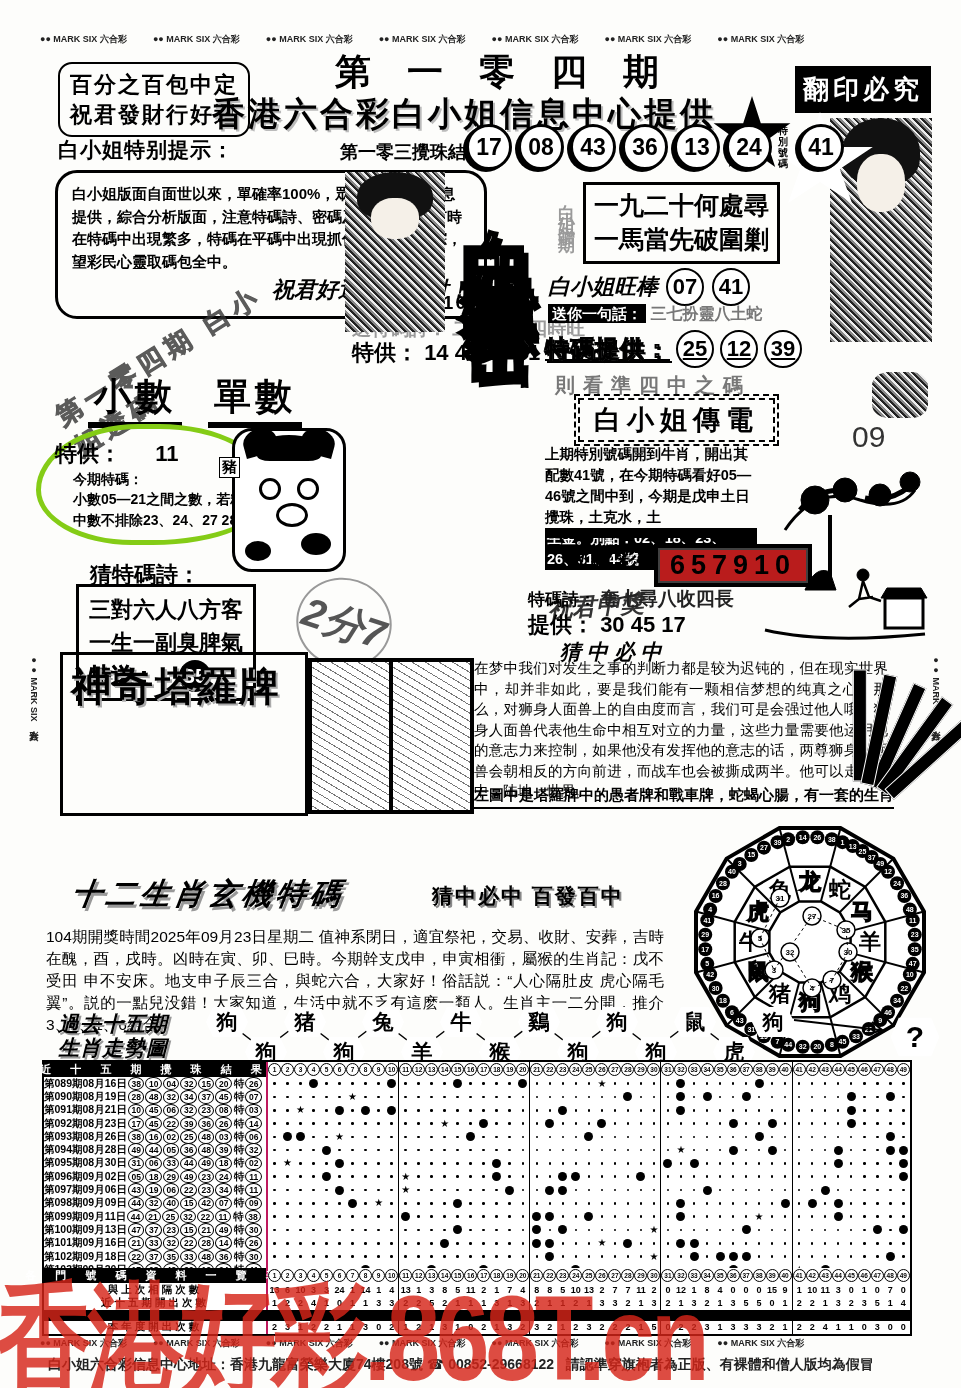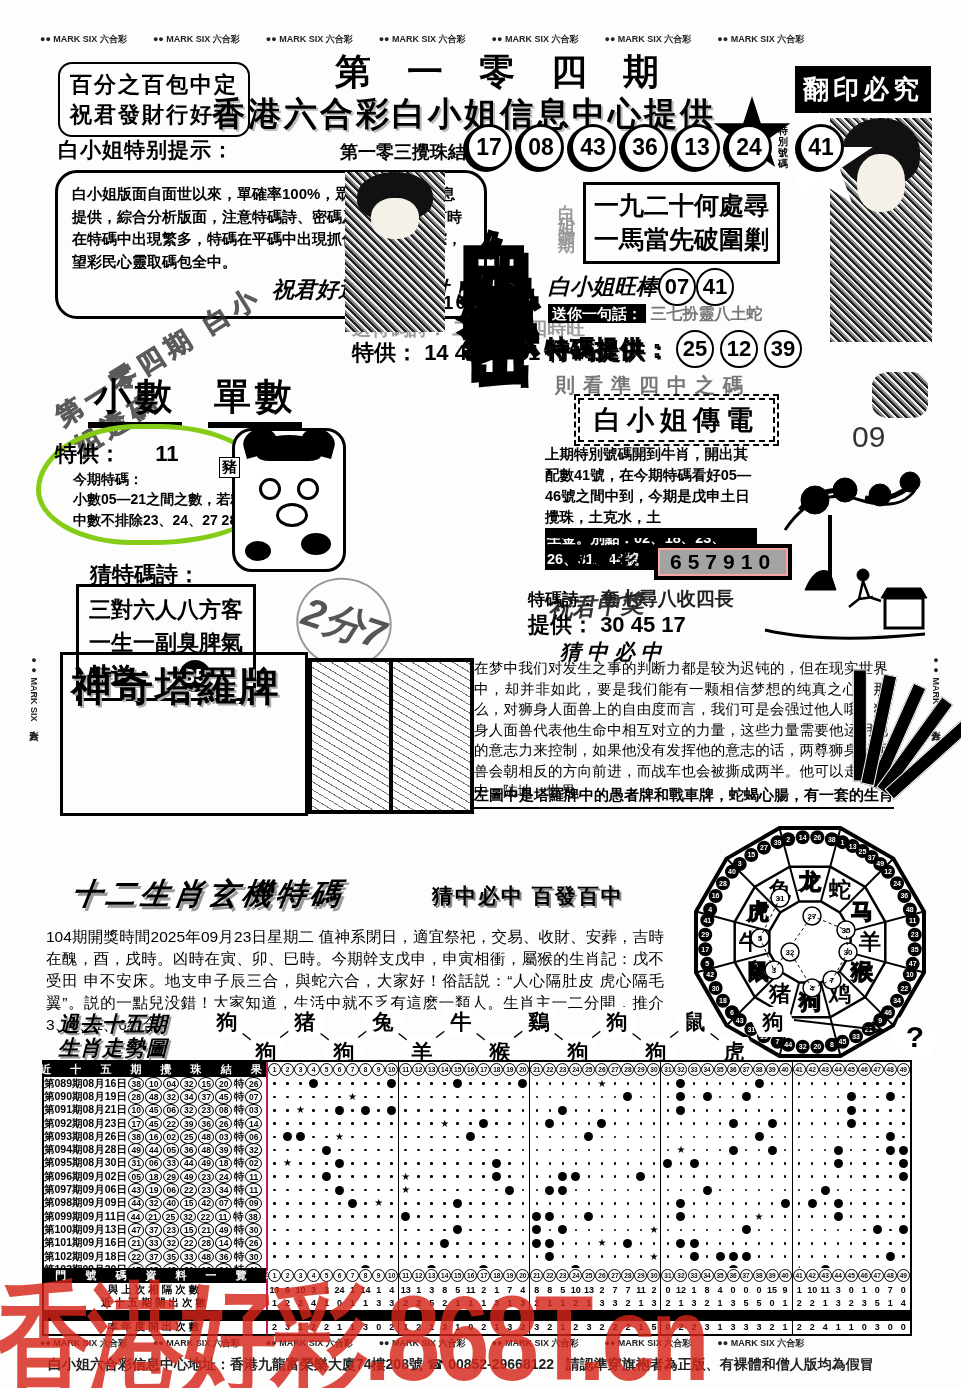--- a/index.html
+++ b/index.html
@@ -69,21 +69,21 @@
   .pig .ear{position:absolute;top:-2px;width:34px;height:26px;background:#000;border-radius:50% 50% 0 0;}
   .pig .eye{position:absolute;top:34%;width:16px;height:16px;border:3px solid #000;border-radius:50%;background:#fff;}
   .pig .snout{position:absolute;top:52%;left:38%;width:26px;height:18px;border:3px solid #000;border-radius:50%;background:#fff;}
   .pig .spot{position:absolute;background:#000;border-radius:50%;}
   .pig-badge{font-size:15px;font-weight:bold;border:1px solid #000;padding:0 2px;background:#fff;}
   .caishi-title{font-size:22px;font-weight:bold;}
   .caishi-box{border:3px solid #000;padding:6px 10px;font-size:22px;font-weight:bold;line-height:1.5;white-space:nowrap;}
   .tesong{font-size:22px;font-weight:bold;-webkit-text-stroke:.6px #000;text-shadow:2px 2px 0 #999;}
   .ball-dark{display:inline-flex;width:32px;height:32px;border-radius:50%;background:#000;color:#fff;
              align-items:center;justify-content:center;font-size:21px;font-weight:bold;}
-  .code657{border:2px solid #fca5a5;box-shadow:0 0 0 4px #000;background:#a3a3a3;font-size:21px;
+  .code657{border:2px solid #404040;box-shadow:0 0 0 4px #000;background:#b91c1c;font-size:27px;
            font-weight:bold;letter-spacing:6px;padding:0 10px;}
   .scribble{border:2px solid #999;border-radius:50%;color:#555;font-size:40px;font-weight:bold;
             display:flex;align-items:center;justify-content:center;transform:rotate(18deg);font-style:italic;}
   .tarot-box{border:3px solid #000;}
   .tarot-title{font-size:40px;font-weight:bold;letter-spacing:2px;text-shadow:2px 2px 0 #aaa;}
   .cardframe{background:#000;display:flex;gap:4px;padding:4px;}
   .tcard{flex:1;background:repeating-linear-gradient(31deg,#fff 0 3px,#777 3px 4px,#fff 4px 7px);}
   .tarot-para{font-size:14.5px;line-height:1.42;text-align:justify;}
   .tarot-cap{font-size:15px;font-weight:bold;border-bottom:2px solid #000;padding-bottom:2px;}
   .fan{display:flex;}
@@ -205,30 +205,30 @@
     <div class="hair"></div>
       <div class="face"></div>
   </div>
   <div class="abs vtitle" style="left:448px;top:172px;height:480px;">白小姐傳密</div>
 
   <div class="abs faded bold" style="left:548px;top:190px;width:30px;font-size:17px;writing-mode:vertical-rl;letter-spacing:8px;">白小姐贈期</div>
   <div class="abs poem-box" style="left:583px;top:182px;">
     <div>一九二十何處尋</div>
     <div>一馬當先破圍剿</div>
   </div>
-  <div class="abs" style="left:548px;top:268px;display:flex;align-items:center;">
+  <div class="abs" style="left:548px;top:268px;display:flex;align-items:center;gap:8px;">
     <span class="wb-label">白小姐旺棒</span>
     <span class="cnum-lg" id="wb-0">07</span>
     <span class="cnum-lg" id="wb-1">41</span>
   </div>
   <div class="abs" style="left:548px;top:304px;">
     <span class="sent-strip">送你一句話：</span>
     <span class="hand" style="font-size:16px;">三七扮靈八土蛇</span>
   </div>
-  <div class="abs" style="left:545px;top:330px;display:flex;align-items:center;gap:6px;">
+  <div class="abs" style="left:545px;top:330px;display:flex;align-items:center;gap:6px;text-decoration:underline;">
     <span class="tema-label">特碼提供：</span>
     <span class="cnum-lg" id="tm-0">25</span>
     <span class="cnum-lg" id="tm-1">12</span>
     <span class="cnum-lg" id="tm-2">39</span>
   </div>
   <div class="abs hand" style="left:555px;top:372px;font-size:20px;letter-spacing:8px;">則看準四中之碼</div>
 
   <div class="abs dash-box" style="left:578px;top:398px;">白小姐傳電</div>
   <div class="abs cd-body" style="left:545px;top:444px;width:212px;">
     <span>上期特別號碼開到牛肖，開出其配數41號，在今期特碼看好05—46號之間中到，今期是戊申土日攪珠，土克水，土</span>

